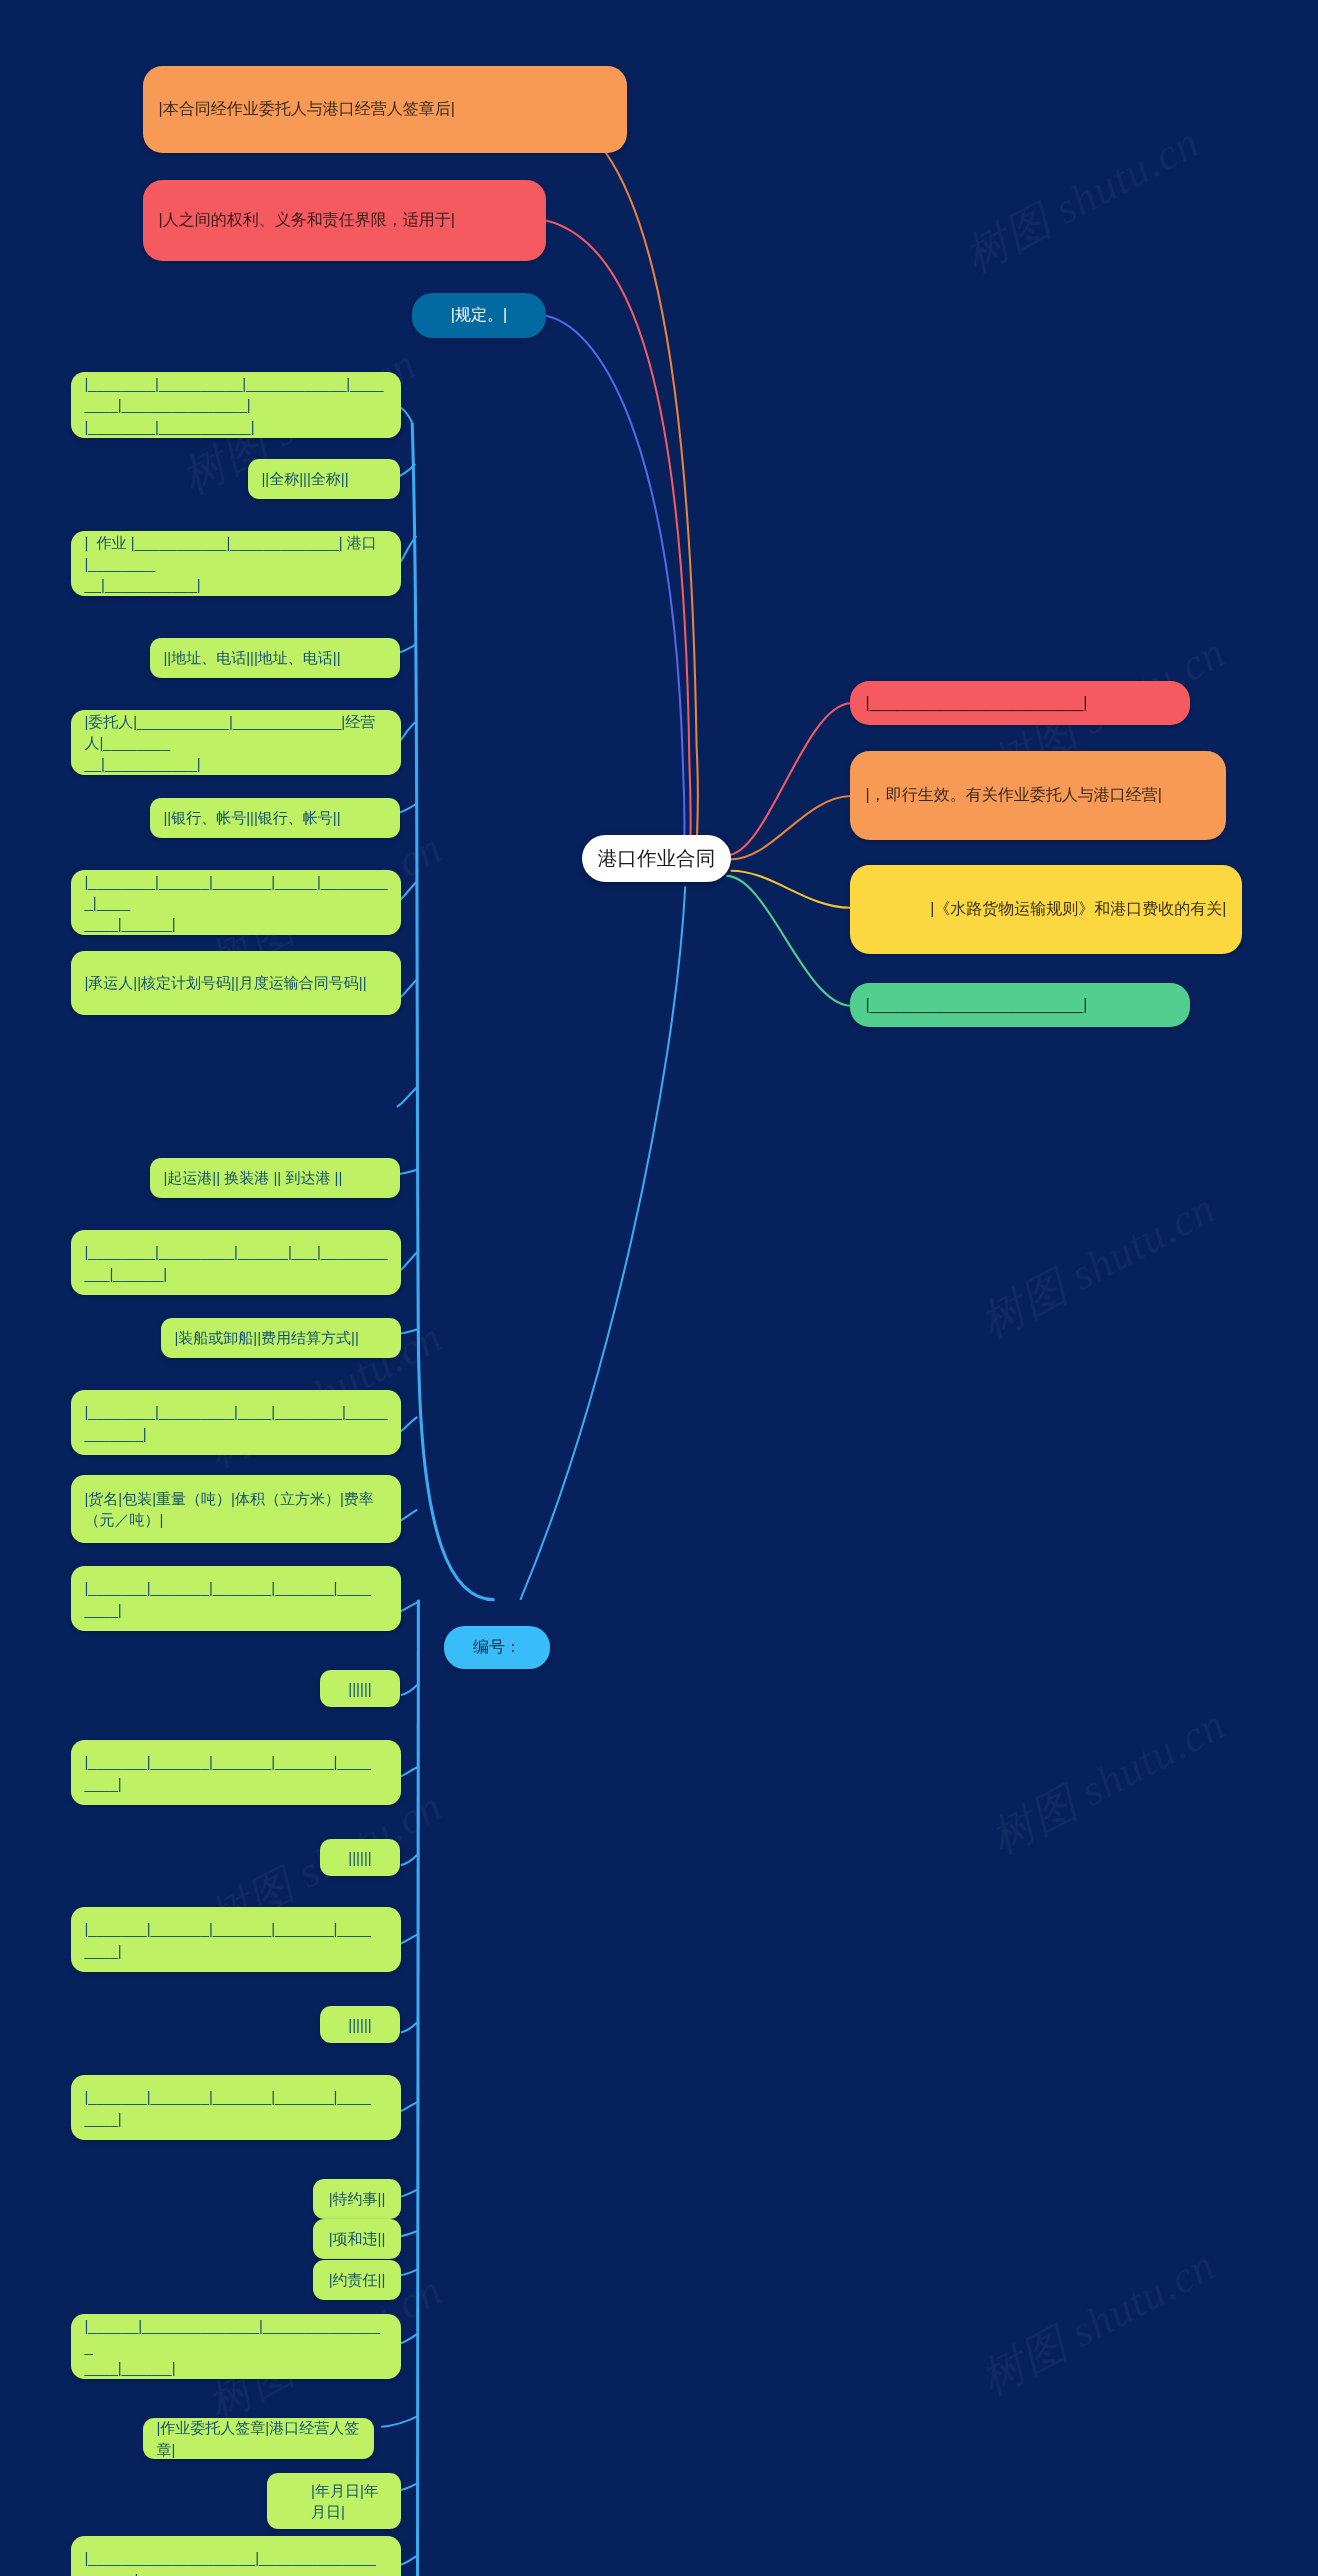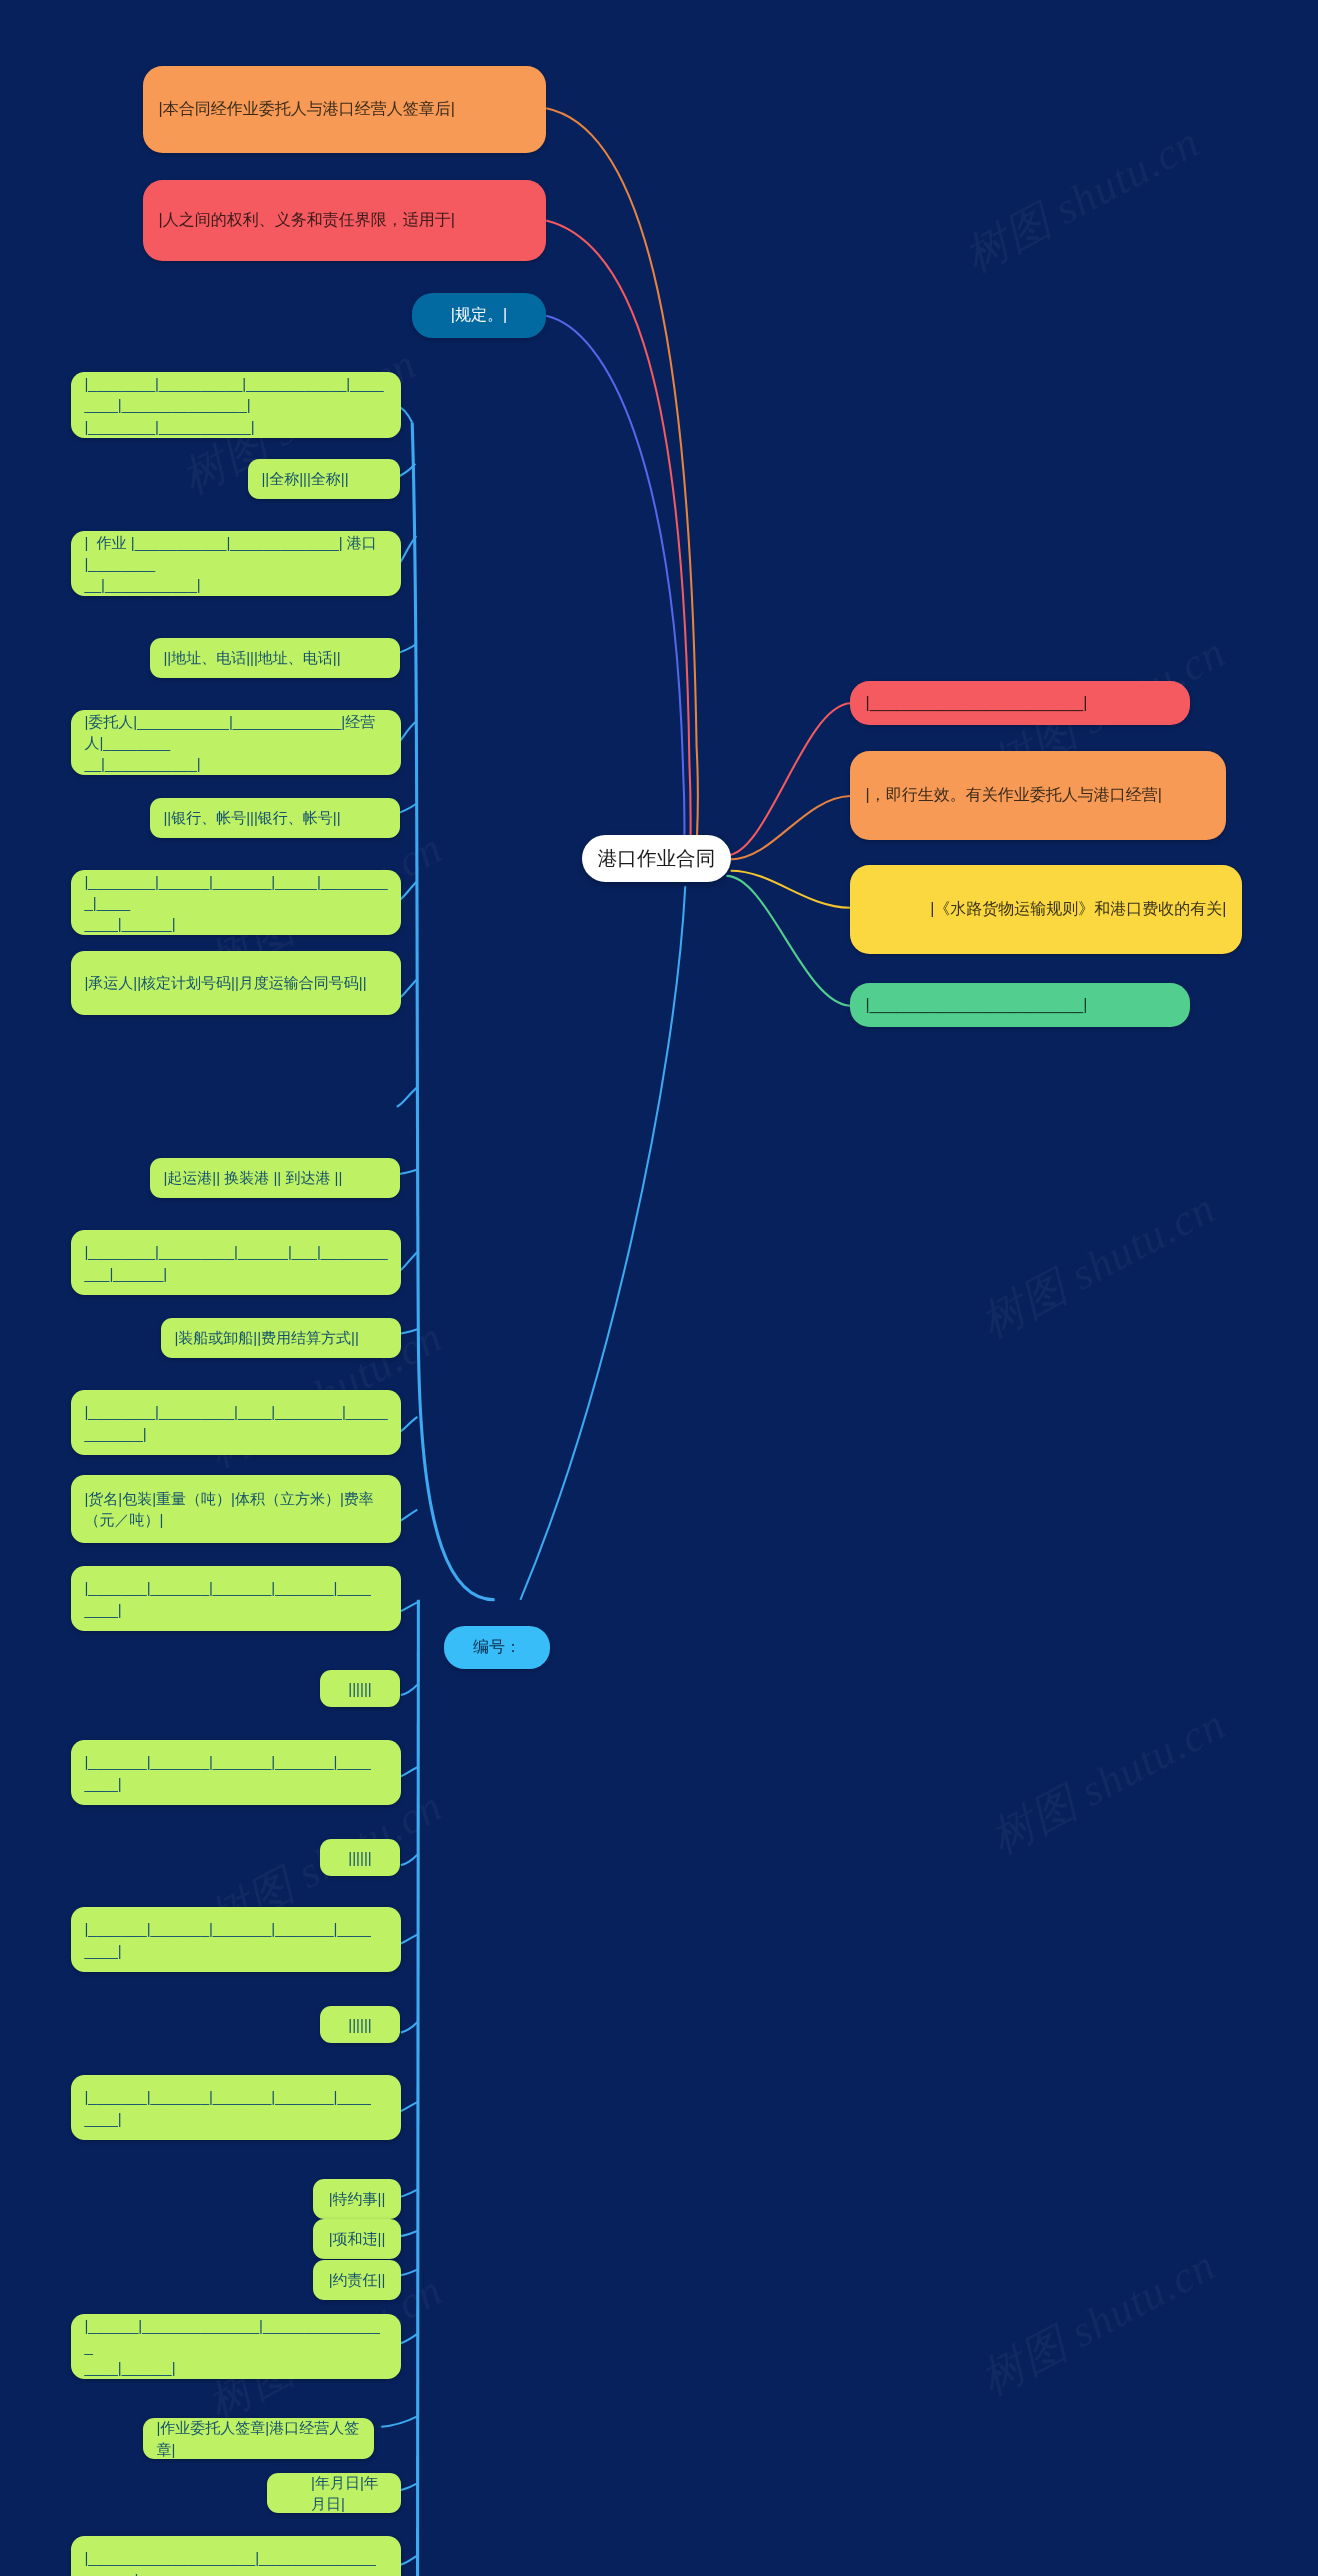--- a/index.html
+++ b/index.html
@@ -137,21 +137,21 @@
       <path d="M810,4690 C790,4700 770,4708 740,4710" stroke="#3da9f0"></path>
       <path d="M810,4820 C795,4828 780,4835 745,4838" stroke="#3da9f0"></path>
       <path d="M810,4960 C795,4970 785,4978 770,4980" stroke="#3da9f0"></path>
     </g>
   </svg>
 
   <div class="node root" style="left:582px; top:835px; width:149px; height:47px;">
     <span>港口作业合同</span>
   </div>
 
-  <div class="node colored orange" style="left:143px; top:66px; width:403px; height:87px;">
+  <div class="node colored orange" style="left:143px; top:66px; width:484px; height:87px;">
     <span>|本合同经作业委托人与港口经营人签章后|</span>
   </div>
 
   <div class="node colored red" style="left:143px; top:180px; width:403px; height:81px;">
     <span>|人之间的权利、义务和责任界限，适用于|</span>
   </div>
 
   <div class="node pill purple" style="left:412px; top:293px; width:134px; height:45px;">
     <span>|规定。|</span>
   </div>
@@ -281,21 +281,21 @@
 
   <div class="node lb tall" style="left:71px; top:2314px; width:330px; height:65px; white-space:pre-wrap;">
     <span>|______|______________|_______________
 ____|______|</span>
   </div>
 
   <div class="node lb" style="left:143px; top:2406px; width:231px; height:41px;margin-top:12px;">
     <span>|作业委托人签章|港口经营人签章|</span>
   </div>
 
-  <div class="node lb" style="left:267px; top:2473px; width:134px; height:40px; justify-content:center;padding-left:44px;">
+  <div class="node lb" style="left:267px; top:2473px; width:134px; height:56px; justify-content:center;padding-left:44px;">
     <span>|年月日|年月日|</span>
   </div>
 
   <div class="node lb tall" style="left:71px; top:2536px; width:330px; height:65px; white-space:pre-wrap;">
     <span>|____________________|______________
 ______|</span>
   </div>
 
 </div>
 

